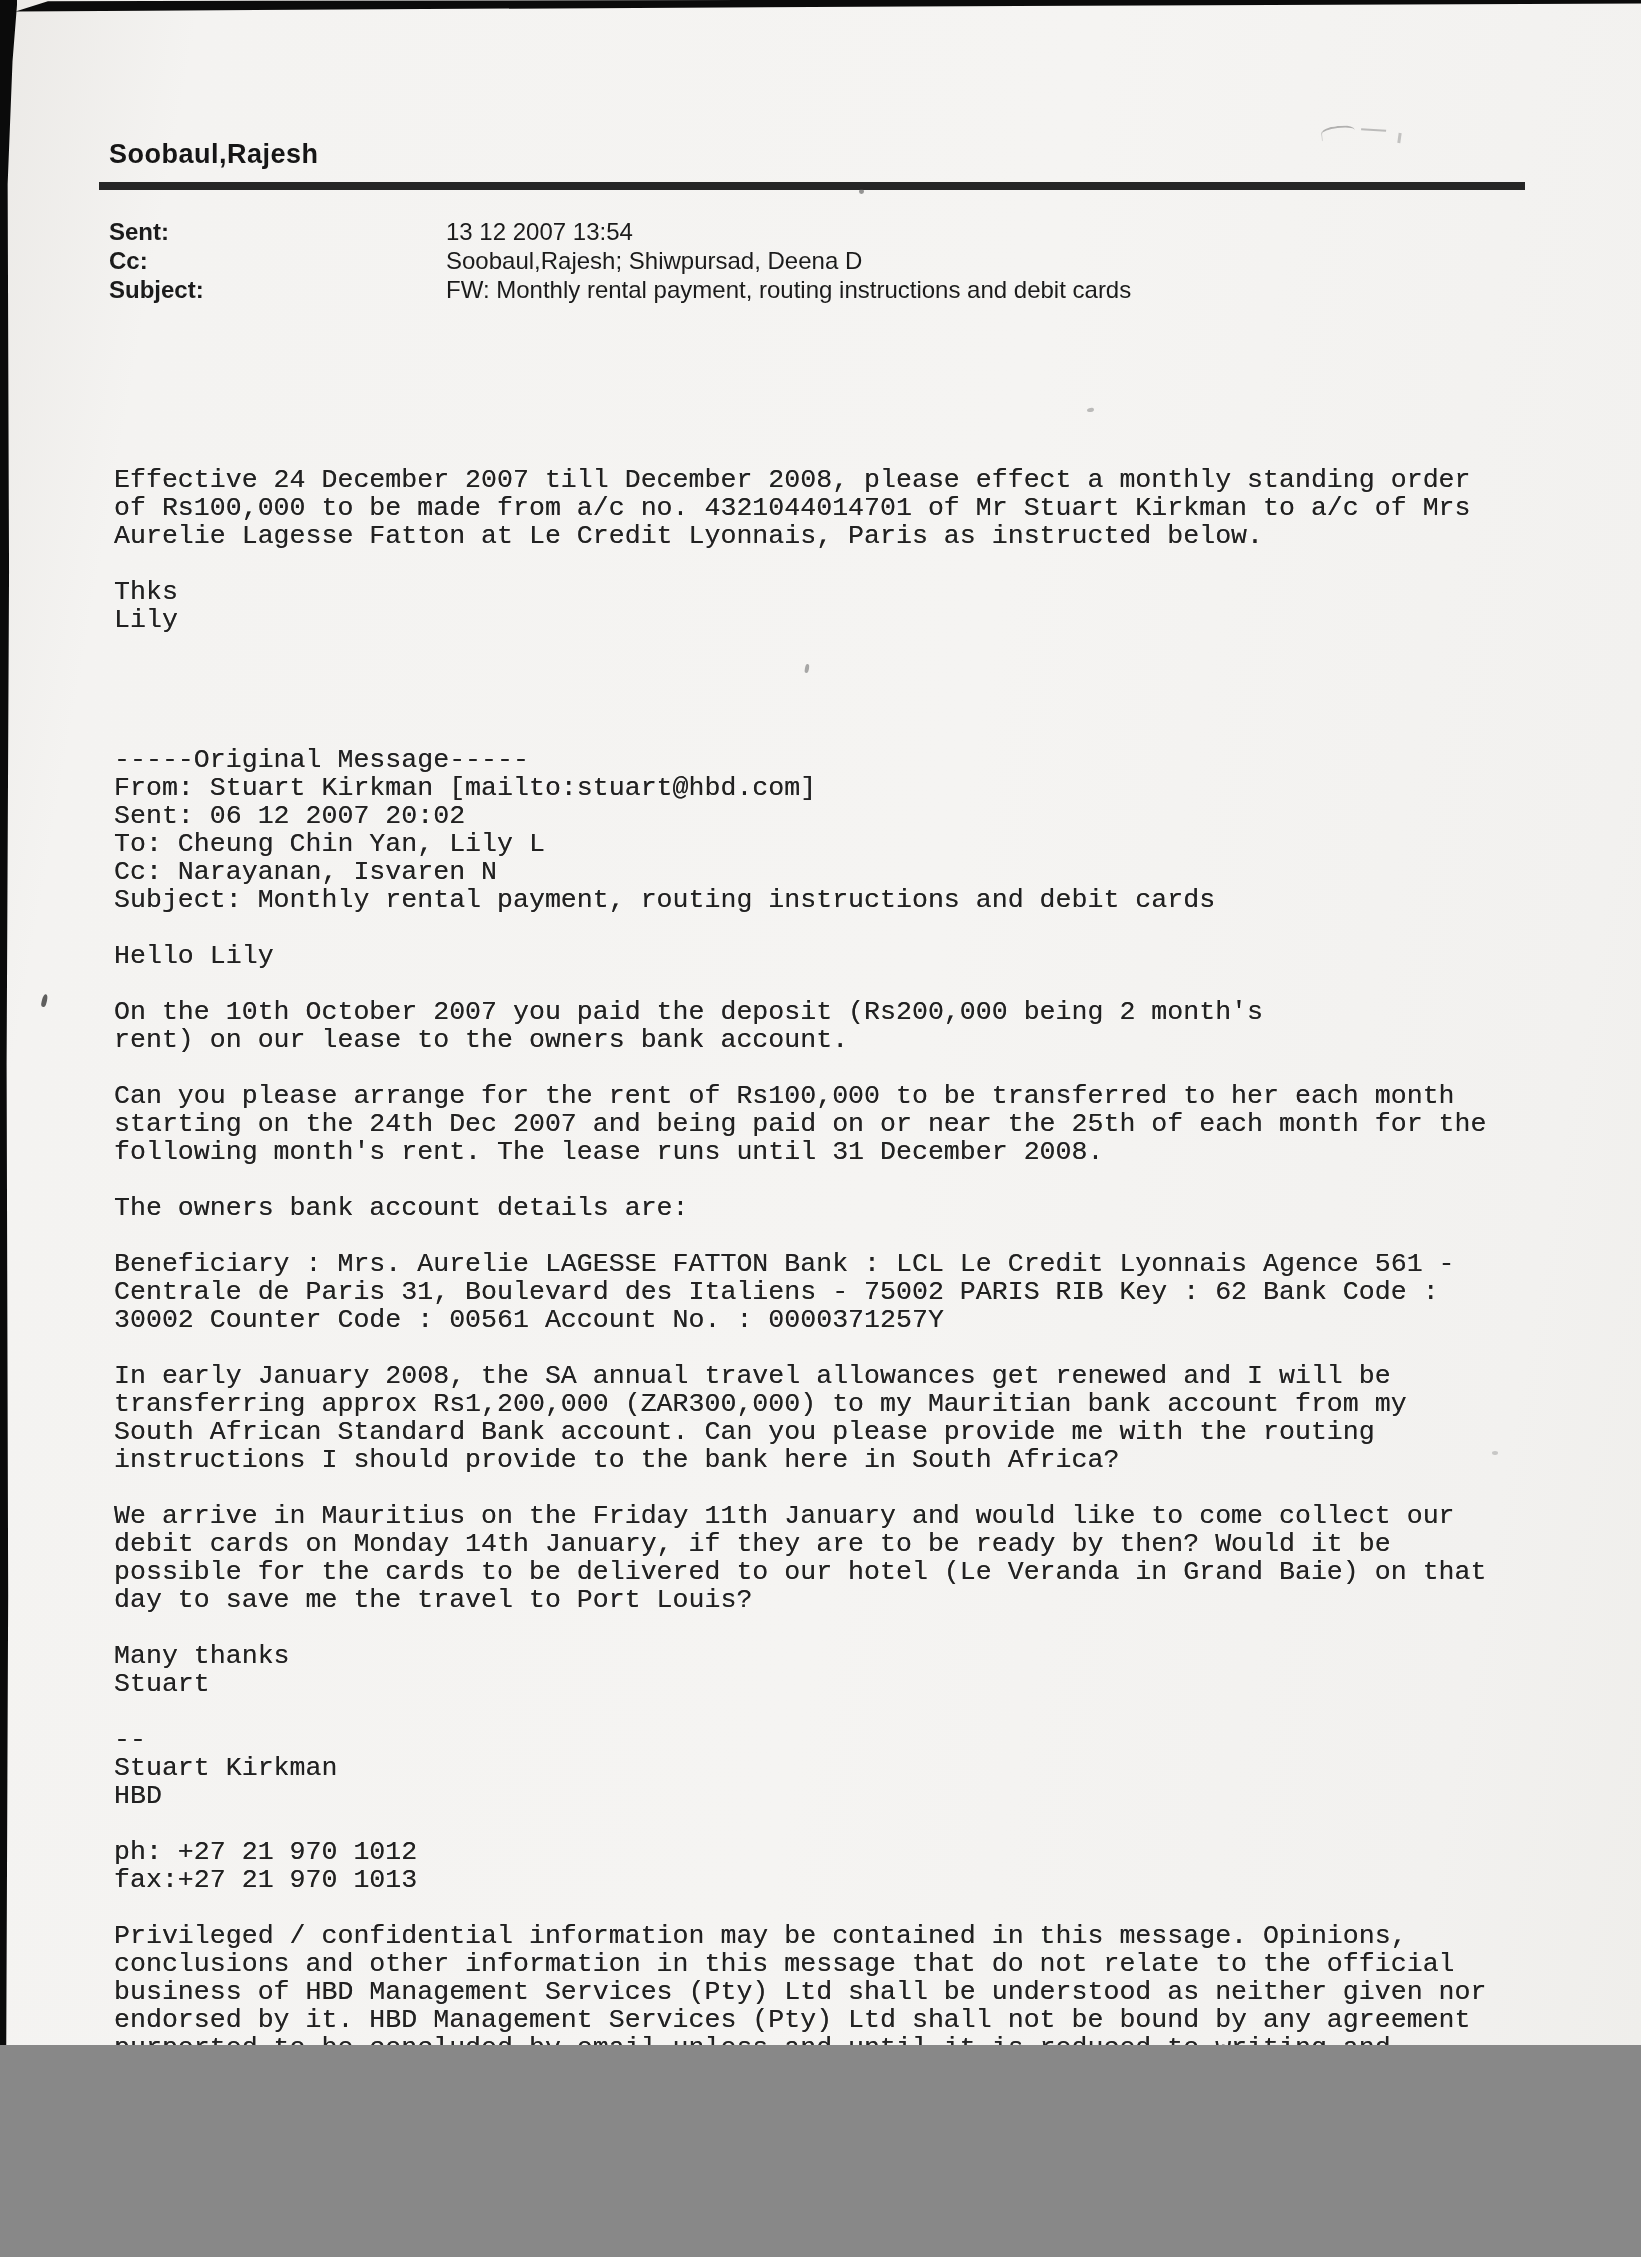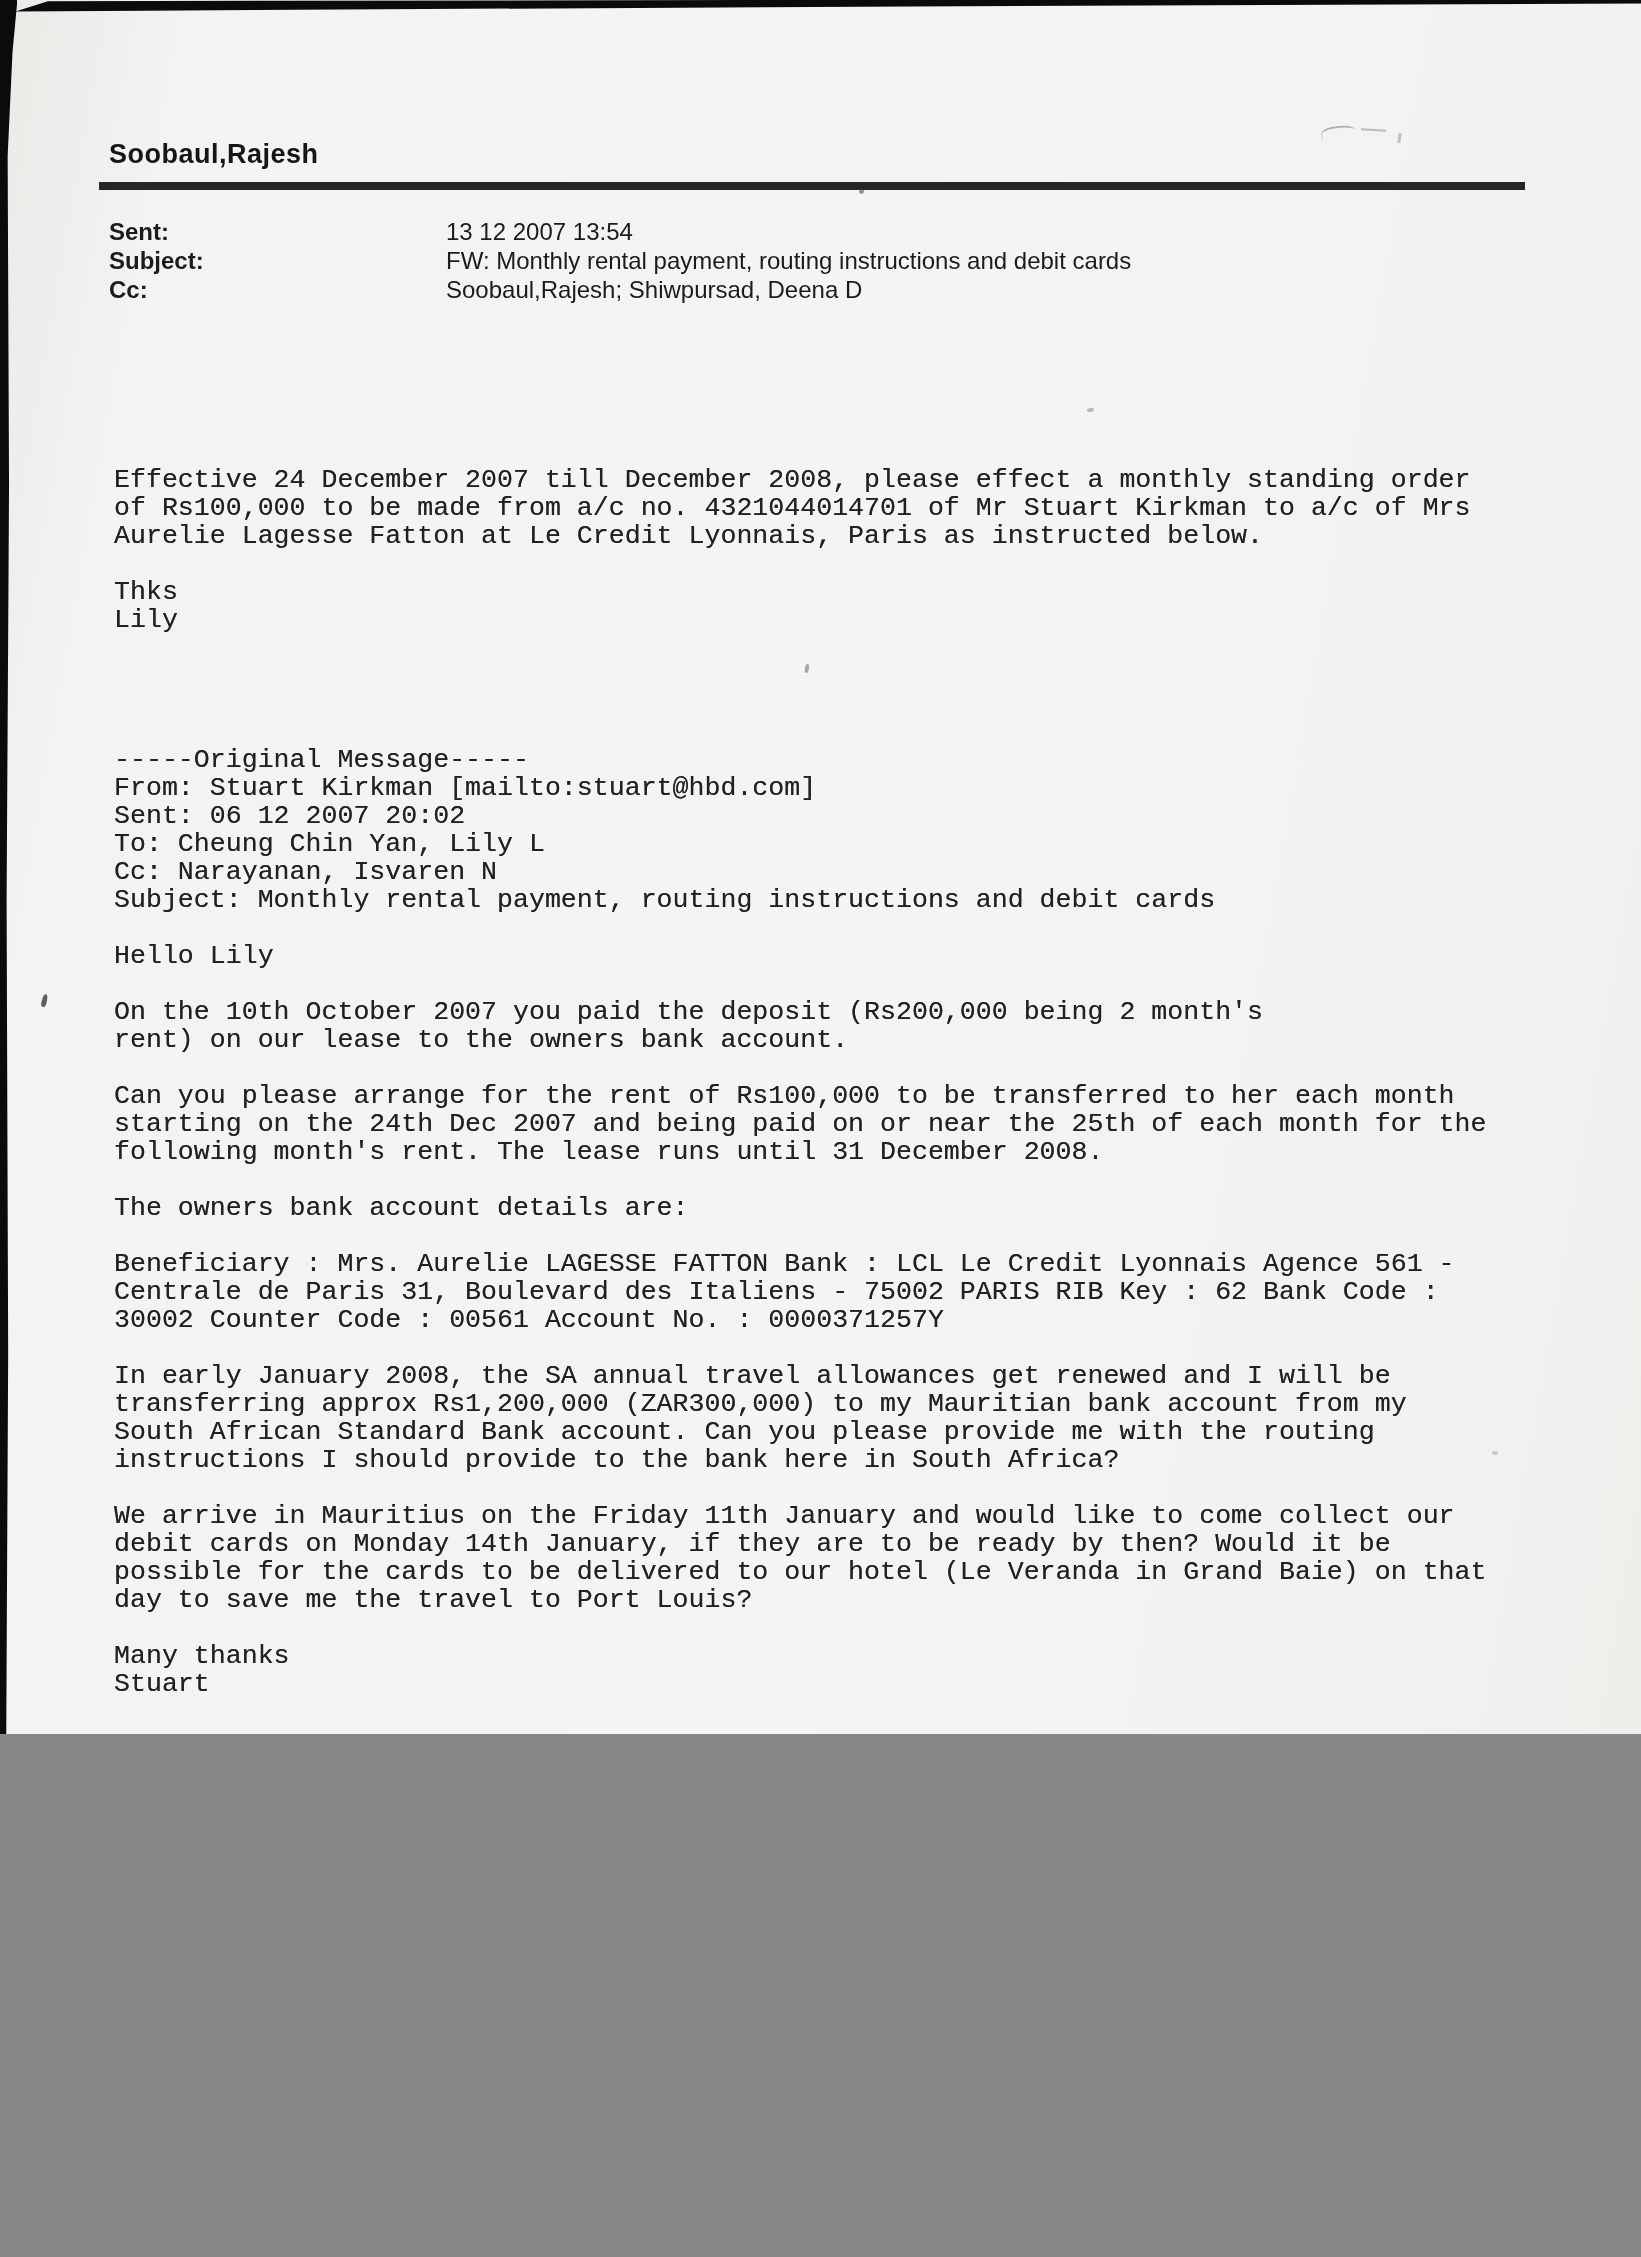--- a/index.html
+++ b/index.html
@@ -1,19 +1,19 @@
 <!DOCTYPE html>
 <html style="--paper: #f3f2f0; --ink: #212121; --rule: #262626; --edge: #0b0b0b;"><head>
 <meta charset="utf-8">
 <style>
   html, body { margin: 0; padding: 0; background: #888; }
   .page {
     position: relative;
     width: 1641px;
-    height: 1734px;
+    height: 2045px;
     margin: 0 auto;
     background: linear-gradient(100deg, #ebe9e6 0%, #f4f3f1 10%, #f5f4f2 55%, #f2f1ef 88%, #efeeeb 100%);
     overflow: hidden;
     font-family: "Liberation Sans", sans-serif;
     color: var(--ink, #1e1e1e);
   }
   
   .edge-left {
     position: absolute; left: 0; top: 0; bottom: 0; width: 17.4px;
     background: var(--edge, #0b0b0b);
@@ -93,26 +93,26 @@
 
   <div class="title">Soobaul,Rajesh</div>
   <div class="title-rule"></div>
 
   <div class="fields">
     <div class="field-row">
       <span class="field-label">Sent:</span>
       <span class="field-value">13 12 2007 13:54</span>
     </div>
     <div class="field-row">
+      <span class="field-label">Cc:</span>
+      <span class="field-value">Soobaul,Rajesh; Shiwpursad, Deena D</span>
+    </div>
+    <div class="field-row">
       <span class="field-label">Subject:</span>
       <span class="field-value">FW: Monthly rental payment, routing instructions and debit cards</span>
-    </div>
-    <div class="field-row">
-      <span class="field-label">Cc:</span>
-      <span class="field-value">Soobaul,Rajesh; Shiwpursad, Deena D</span>
     </div>
   </div>
 
   <pre class="email-body">Effective 24 December 2007 till December 2008, please effect a monthly standing order
 of Rs100,000 to be made from a/c no. 4321044014701 of Mr Stuart Kirkman to a/c of Mrs
 Aurelie Lagesse Fatton at Le Credit Lyonnais, Paris as instructed below.
 
 Thks
 Lily
 

